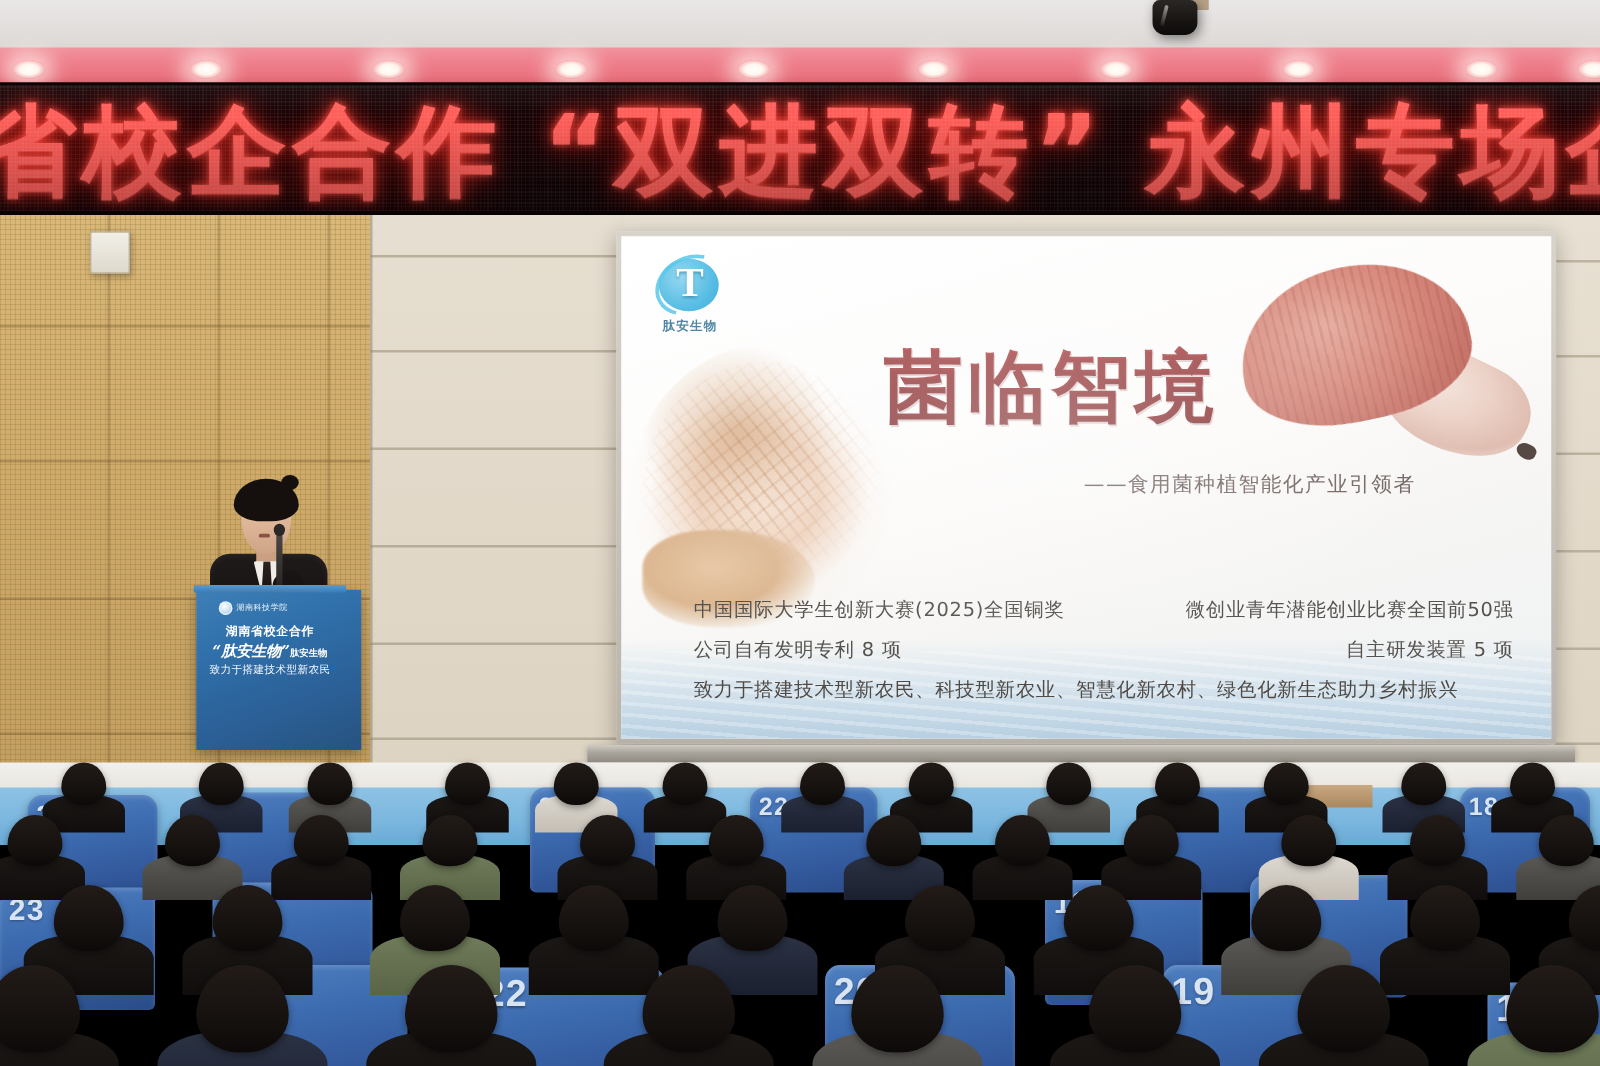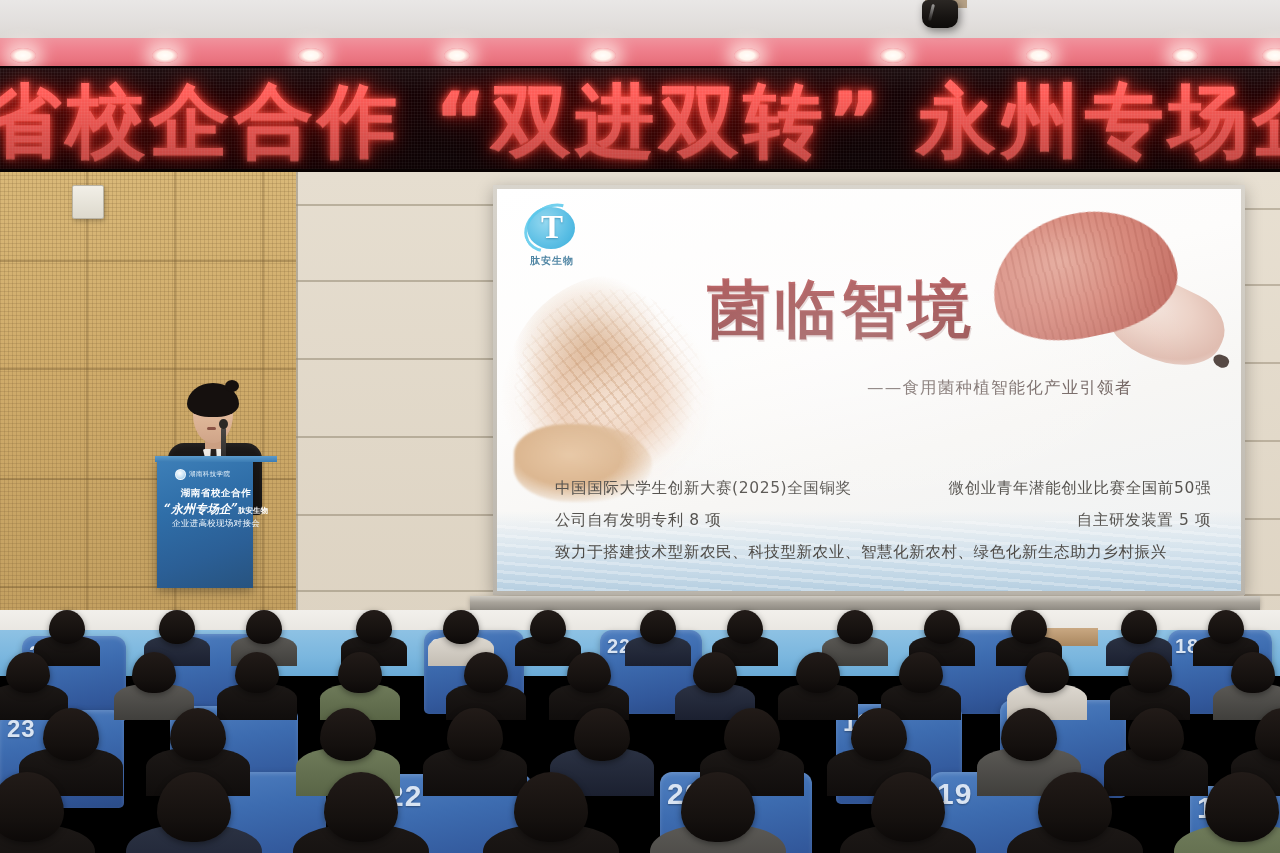--- a/index.html
+++ b/index.html
@@ -318,21 +318,21 @@
   .mic-body {
     position:absolute; left:56px; top:36px; width:9px; height:10px;
     background:#2b2826; border-radius:50%;
   }
   .mic-stick {
     position:absolute; left:58px; top:44px; width:5px; height:44px;
     background:linear-gradient(180deg,#4a4745,#272423); border-radius:3px;
   }
 
   .podium {
-    position:absolute; left:157px; top:460px; width:96px; height:128px; z-index:13;
+    position:absolute; left:157px; top:472px; width:132px; height:128px; z-index:13;
     background:linear-gradient(160deg,#3d7fb8 0%,#2f6ea8 35%,#2b5f96 70%,#27537f 100%);
     box-shadow:0 3px 10px rgba(0,0,0,0.35);
   }
   .podium-top{
     position:absolute; left:-2px; top:-4px; width:122px; height:6px;
     background:linear-gradient(180deg,#5b9acb,#3b7cb4);
   }
   .podium-logo{
     position:absolute; left:18px; top:9px; display:flex; align-items:center; gap:3px;
   }
@@ -517,23 +517,23 @@
   </div>
 
   <div class="podium">
     <div class="podium-top"></div>
     <div class="podium-logo">
       <div class="pl-mark"></div>
       <div class="pl-text">湖南科技学院</div>
     </div>
     <div class="podium-l1">湖南省校企合作</div>
     <div class="podium-l2">
-      <span>“永州专场企”</span><span class="sm">肽安生物</span>
+      <span>“肽安生物”</span><span class="sm">肽安生物</span>
     </div>
-    <div class="podium-l3">企业进高校现场对接会</div>
+    <div class="podium-l3">致力于搭建技术型新农民</div>
   </div>
 
   <div class="audience">
     <div id="seats">
         <div class="seat" style="left: 22px; top: 36px; width: 104px; height: 86px;">
           <span class="num" style="font-size: 21px;">26</span>
         </div>
         <div class="seat" style="left: 160px; top: 34px; width: 104px; height: 86px;">
           <span class="num" style="font-size: 21px;">25</span>
         </div>

